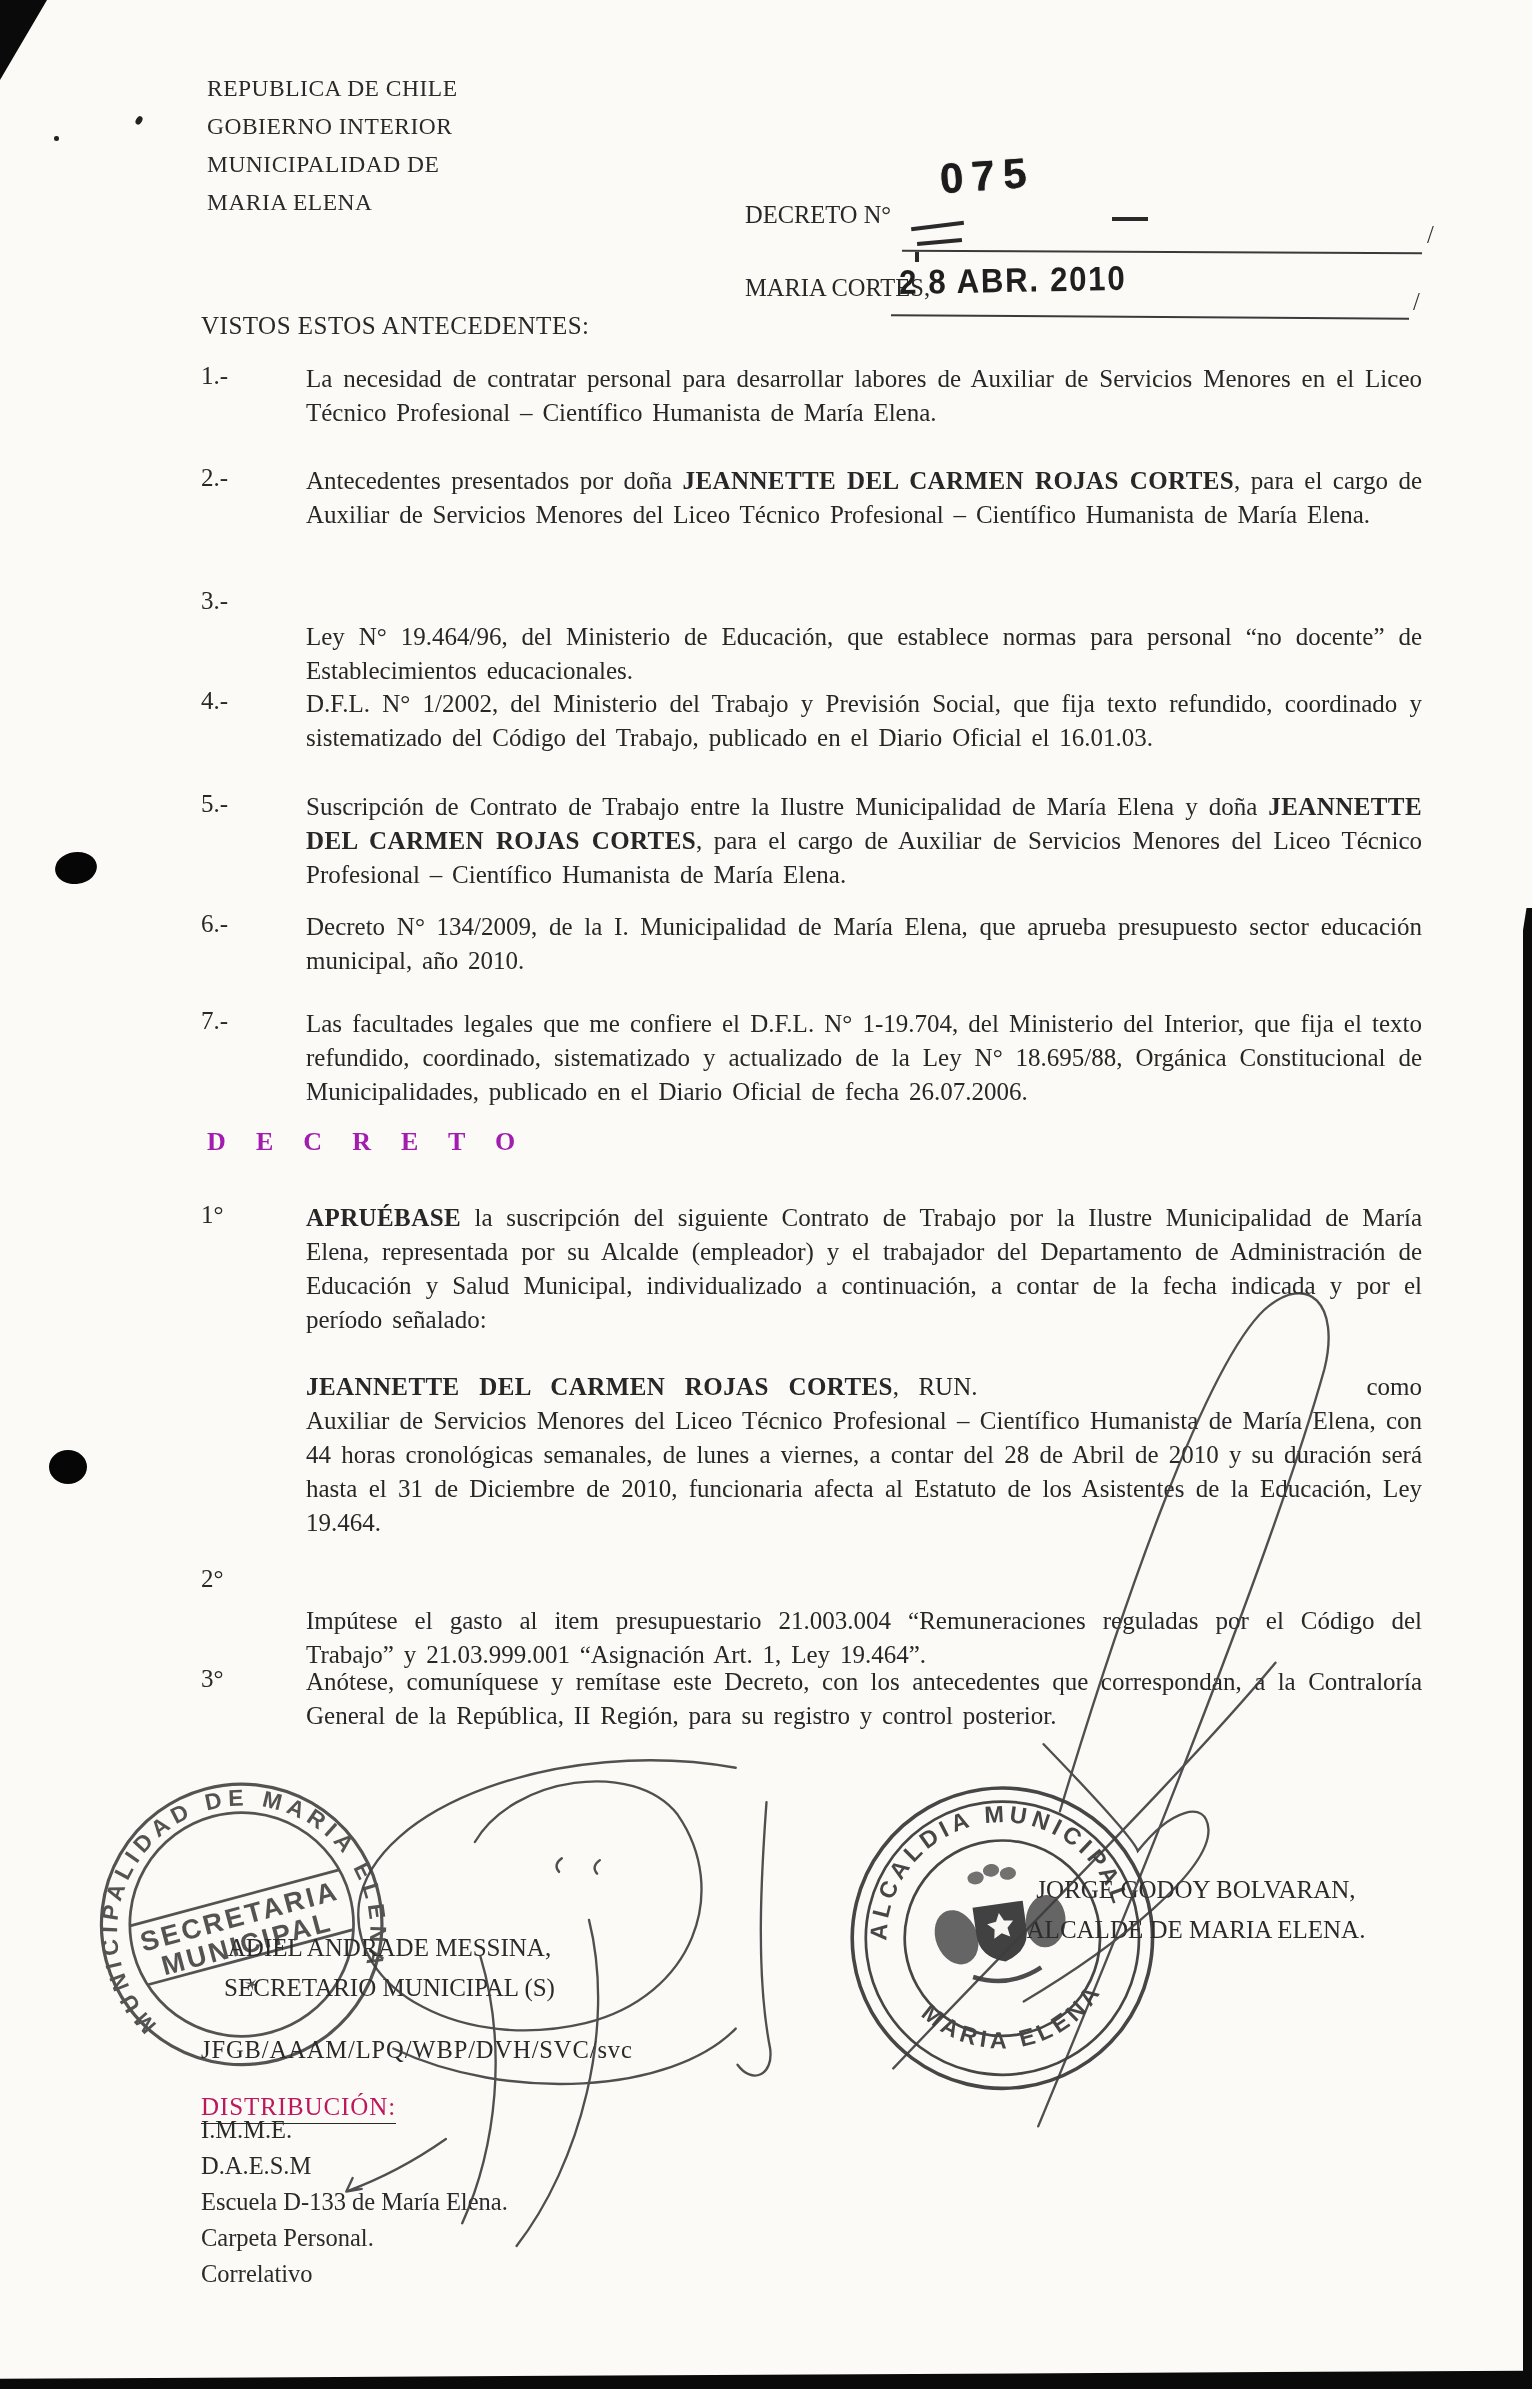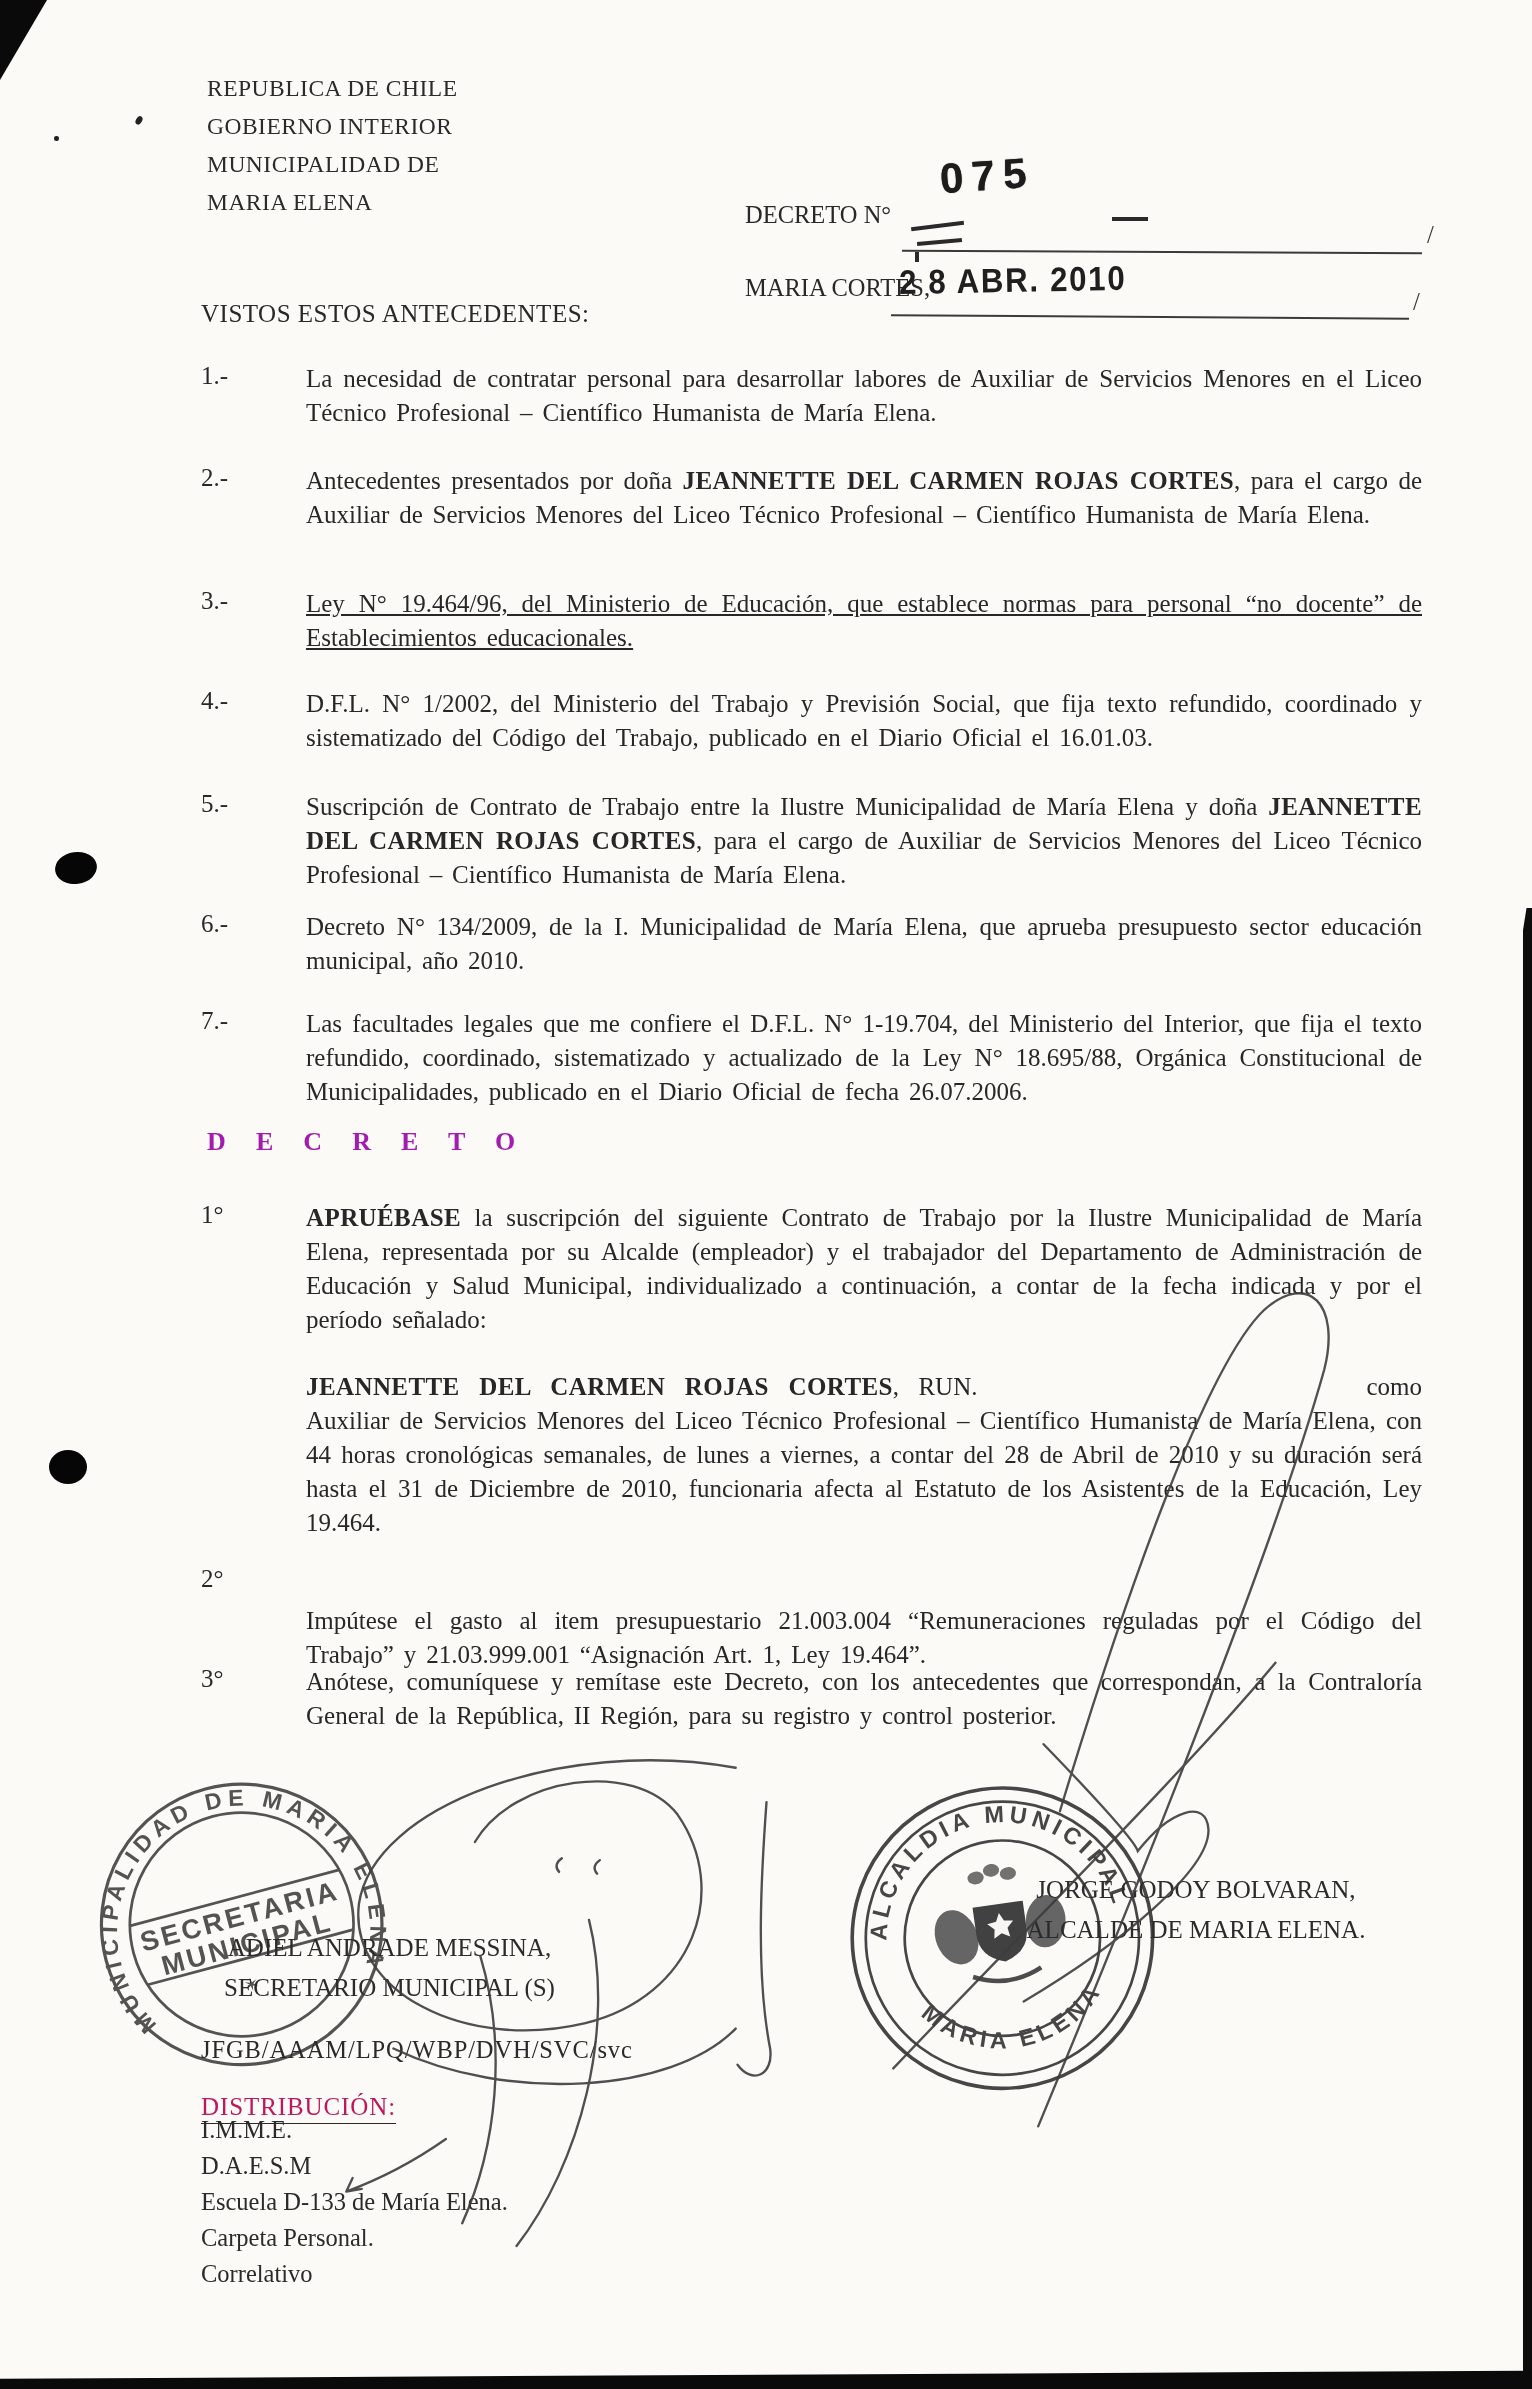--- a/index.html
+++ b/index.html
@@ -29,21 +29,21 @@
   .rule{height:1.8px;background:#3a3a3a;}
   .slash{font-size:24.5px;color:#333;}
   .stamp-number{font-family:"Liberation Sans","DejaVu Sans",sans-serif;
     font-weight:700;font-size:42px;letter-spacing:8.2px;color:#1c1c1c;
     transform:rotate(-4deg);text-shadow:0 0 0.9px #1c1c1c;}
   .stamp-date{font-family:"Liberation Sans","DejaVu Sans",sans-serif;
     font-weight:700;font-size:34px;letter-spacing:1.8px;color:#1f1f1f;
     transform:scaleX(.92) rotate(-1deg);transform-origin:left center;white-space:nowrap;}
   .smudge{background:#2a2a2a;}
   
-  .vistos{left:201px;top:300px;font-size:25px;letter-spacing:0.5px;color:#282828;}
+  .vistos{left:201px;top:312px;font-size:25px;letter-spacing:0.5px;color:#282828;}
   .item .num{position:absolute;left:201px;font-size:25px;color:#282828;}
   .item .body{position:absolute;left:306px;width:1116px;font-size:25px;
     line-height:34px;text-align:justify;word-spacing:3.6px;color:#272727;}
   .b{font-weight:700;letter-spacing:0.4px;}
   .gap{display:inline-block;width:389px;height:1em;}
   .decreto-head{left:207px;top:1127px;font-size:26px;font-weight:700;
     letter-spacing:11.8px;color:#a21caf;}
   
   .sig-name{text-align:center;font-size:25px;line-height:40px;color:#2b2b2b;margin-top:20px;}
   
@@ -94,21 +94,21 @@
   <div class="item">
     <span class="num" style="top:362px;">1.-</span>
     <div class="body" style="top:362px;"><span>La necesidad de contratar personal para desarrollar labores de Auxiliar de Servicios Menores en el Liceo Técnico Profesional – Científico Humanista de María Elena.</span></div>
   </div>
   <div class="item">
     <span class="num" style="top:464px;">2.-</span>
     <div class="body" style="top:464px;"><span>Antecedentes presentados por doña </span><span class="b">JEANNETTE DEL CARMEN ROJAS CORTES</span><span>, para el cargo de Auxiliar de Servicios Menores del Liceo Técnico Profesional – Científico Humanista de María Elena.</span></div>
   </div>
   <div class="item">
     <span class="num" style="top:587px;">3.-</span>
-    <div class="body" style="top:587px;text-decoration:underline;"><span>Ley N° 19.464/96, del Ministerio de Educación, que establece normas para personal “no docente” de Establecimientos educacionales.</span></div>
+    <div class="body" style="top:620px;"><span>Ley N° 19.464/96, del Ministerio de Educación, que establece normas para personal “no docente” de Establecimientos educacionales.</span></div>
   </div>
   <div class="item">
     <span class="num" style="top:687px;">4.-</span>
     <div class="body" style="top:687px;"><span>D.F.L.  N° 1/2002, del Ministerio del Trabajo y Previsión Social, que fija texto refundido, coordinado y sistematizado del Código del Trabajo, publicado en el Diario Oficial el 16.01.03.</span></div>
   </div>
   <div class="item">
     <span class="num" style="top:790px;">5.-</span>
     <div class="body" style="top:790px;"><span>Suscripción de Contrato de Trabajo entre la Ilustre Municipalidad de María Elena y doña </span><span class="b">JEANNETTE DEL CARMEN ROJAS CORTES</span><span>, para el cargo de Auxiliar de Servicios Menores del Liceo Técnico Profesional – Científico Humanista de María Elena.</span></div>
   </div>
   <div class="item">

